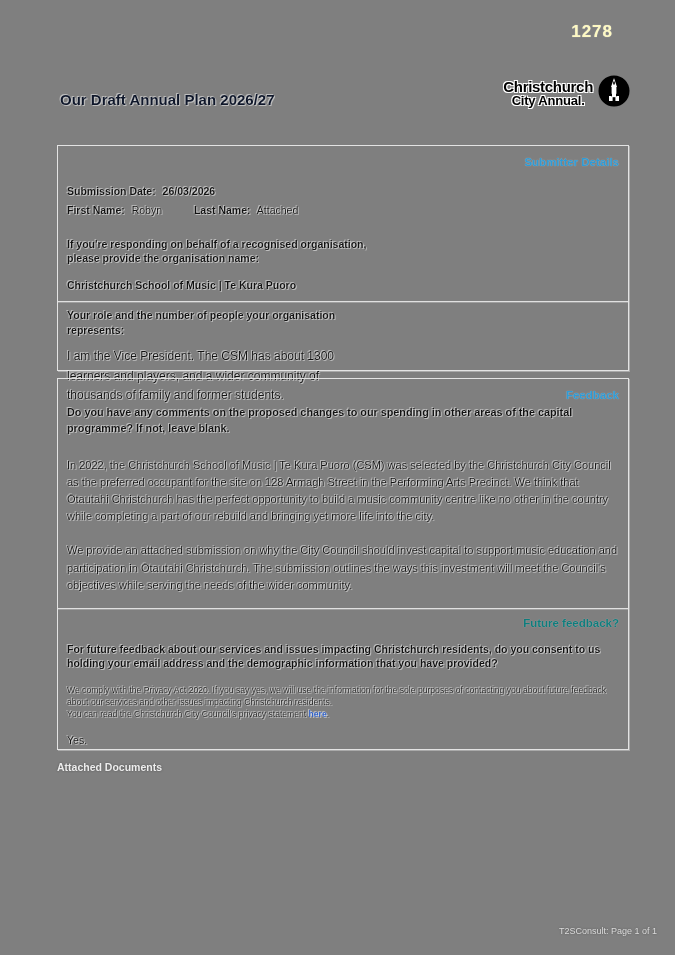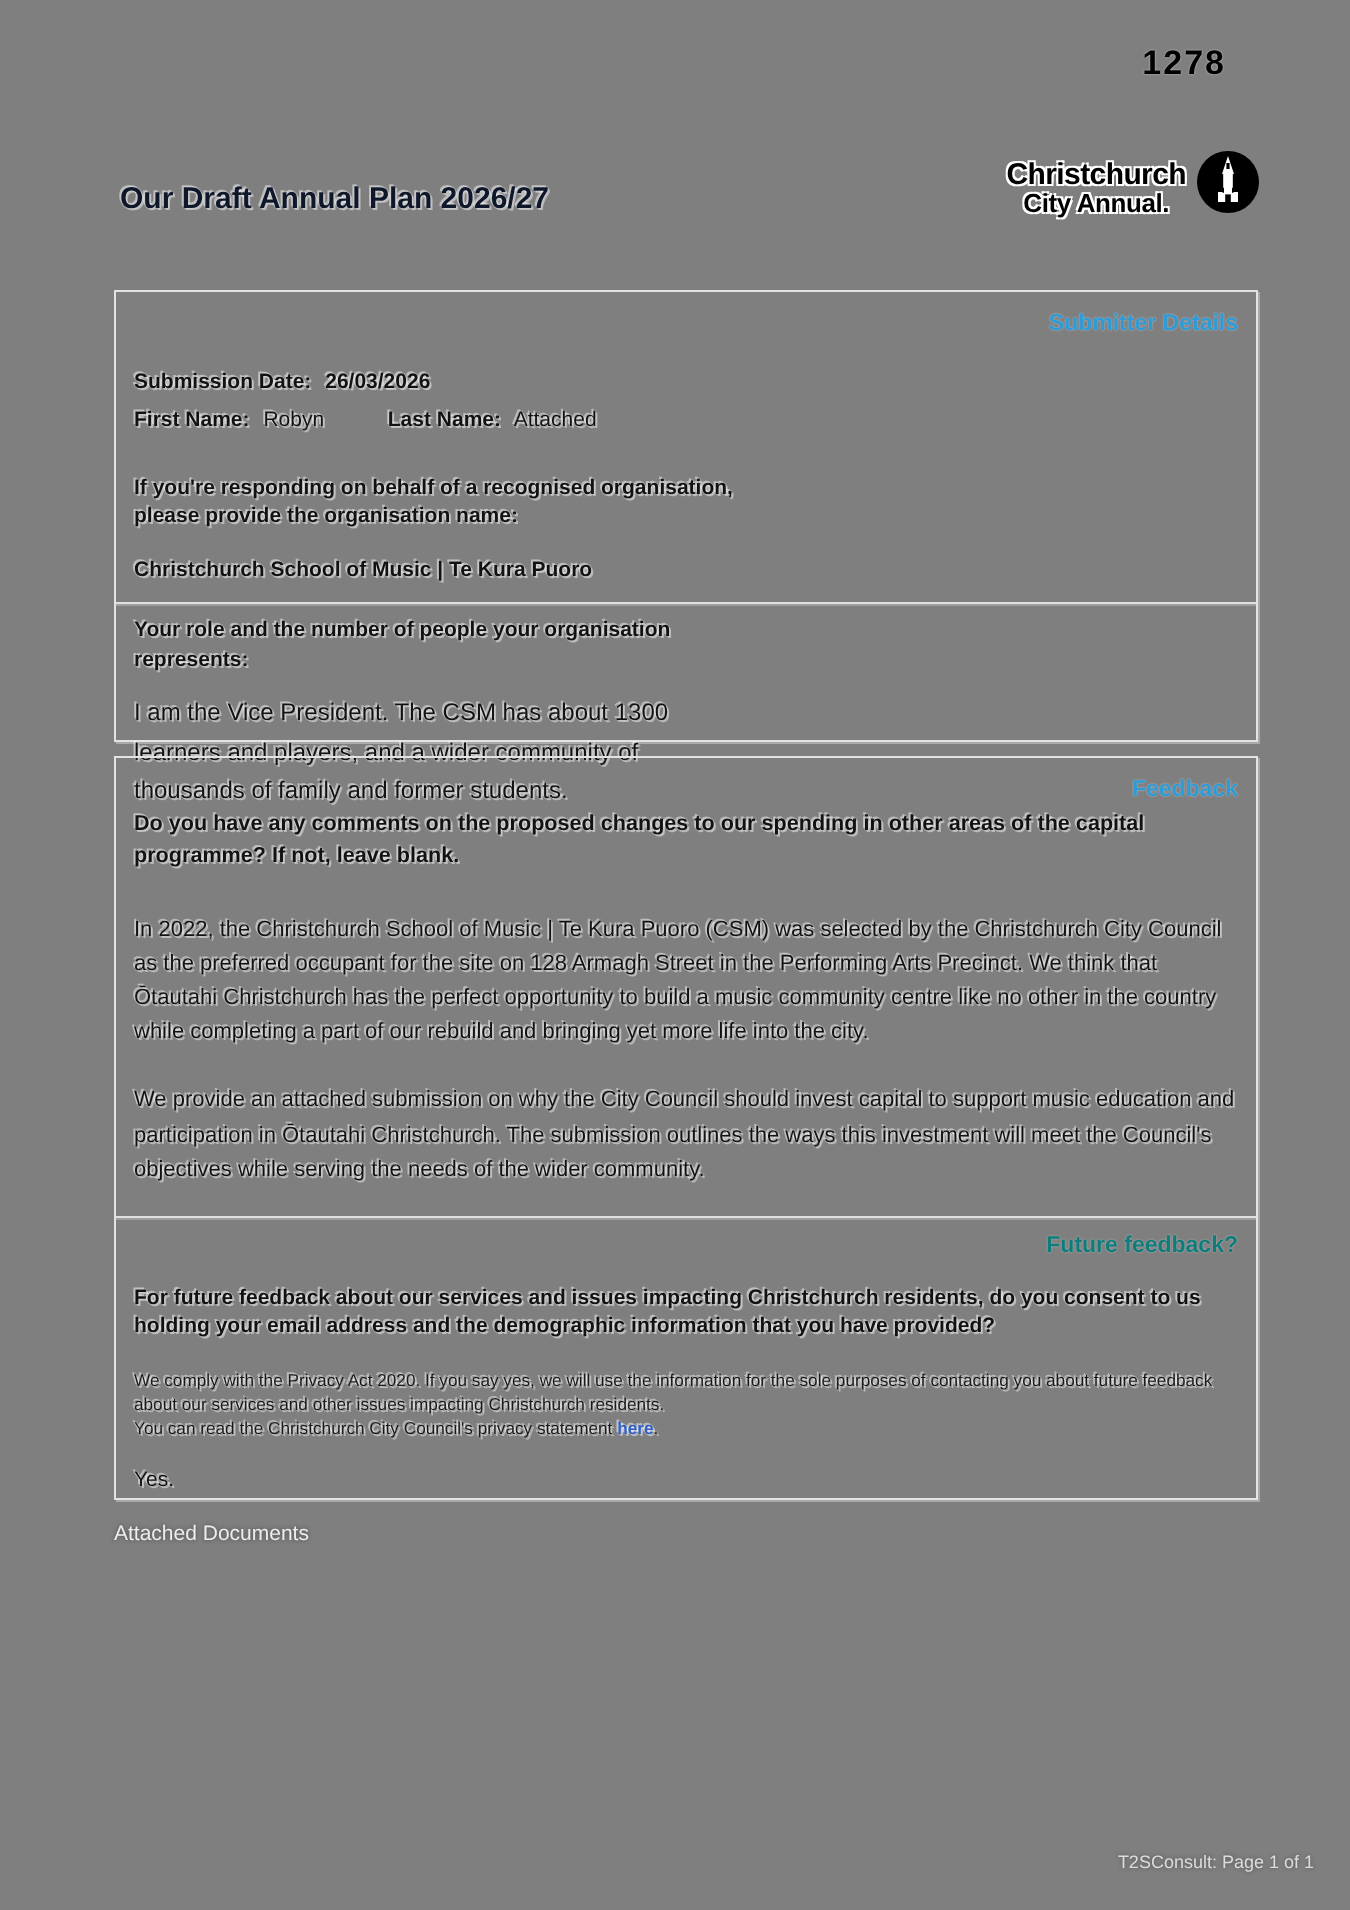--- a/index.html
+++ b/index.html
@@ -1,21 +1,21 @@
 <!DOCTYPE html>
 <html><head>
 <meta charset="utf-8">
 <style>
   html,body{margin:0;padding:0;background:#6f6f6f;}
   .canvas{
     position:relative;width:675px;height:955px;background:#7f7f7f;overflow:hidden;
     font-family:"Liberation Sans","DejaVu Sans",sans-serif;color:#121212;
   }
   .halo{text-shadow:0 0 1px rgba(255,255,255,.95),1px 1px 0 rgba(255,255,255,.45),-1px -1px 0 rgba(255,255,255,.45);}
-  .docnum{position:absolute;top:22px;right:62px;font-size:17px;font-weight:bold;color:#000000;letter-spacing:1px;
+  .docnum{position:absolute;top:22px;right:62px;font-size:17px;font-weight:bold;color:#fef9c3;letter-spacing:1px;
     text-shadow:0 0 1px rgba(255,255,255,.6);}
   .logo{position:absolute;top:74px;right:44px;display:flex;align-items:center;gap:4px;}
   .logo-text{text-align:center;line-height:1.0;font-weight:800;color:#000;
     text-shadow:-1px -1px 0 #fff,1px -1px 0 #fff,-1px 1px 0 #fff,1px 1px 0 #fff;}
   .logo-text .l1{font-size:15px;letter-spacing:-.3px;}
   .logo-text .l2{font-size:13px;letter-spacing:-.2px;}
   .page-title{position:absolute;left:60px;top:91px;font-size:15px;font-weight:600;color:#0f172a;}
   .box{position:absolute;left:57px;width:572px;border:1px solid #e3e3e3;box-shadow:1px 1px 0 rgba(250,250,250,.35);
     box-sizing:border-box;padding:0 9px;}
   .box1{top:145px;height:226px;}
@@ -35,21 +35,21 @@
   .divider{border:none;border-top:1px solid #e0e0e0;margin:10px -9px 0 -9px;box-shadow:0 1px 0 rgba(255,255,255,.25);}
   .role-q{margin-top:6px;width:300px;line-height:1.45;}
   .role-a{margin-top:9px;width:308px;font-size:12px;line-height:1.62;}
   .fb-q{margin-top:4px;line-height:1.45;font-size:10.8px;}
   .para{font-size:11px;line-height:1.55;margin-top:17px;}
   .fb-divider{margin-top:14px;}
   .future-q{margin-top:13px;line-height:1.4;}
   .privacy{margin-top:13px;font-size:8.6px;line-height:1.4;color:#1a1a1a;}
   .privacy-link{color:#2f5fc4;font-weight:bold;text-decoration:none;}
   .yes{margin-top:14px;font-size:10.5px;}
-  .attached{position:absolute;left:57px;top:761px;font-size:10.5px;font-weight:400;color:#ededed;
+  .attached{position:absolute;left:57px;top:761px;font-size:10.5px;font-weight:700;color:#ededed;
     text-shadow:0 0 2px rgba(70,70,70,.9);}
   .footer{position:absolute;right:18px;top:926px;font-size:9px;color:#dcdcdc;
     text-shadow:0 0 2px rgba(80,80,80,.9);}
 </style>
 </head>
 <body>
 
 <div class="canvas">
 
   <div class="docnum">1278</div>

